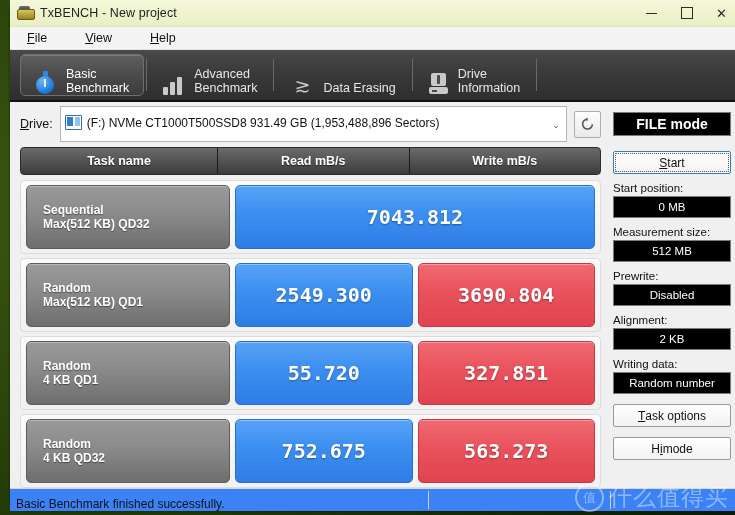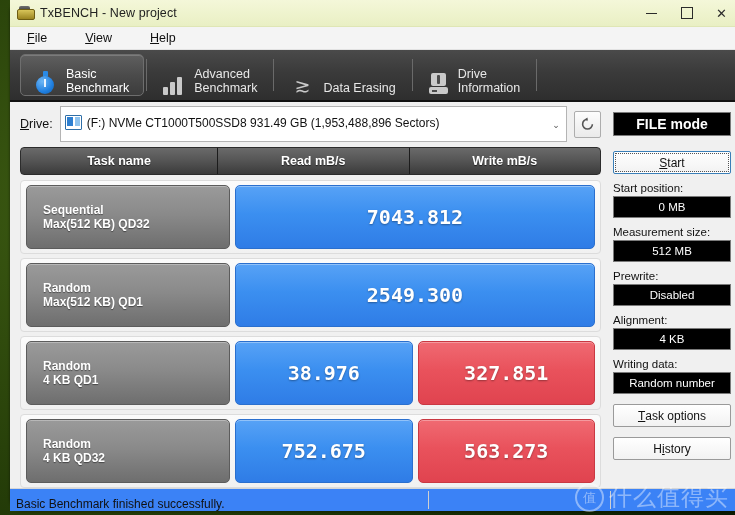--- a/index.html
+++ b/index.html
@@ -368,28 +368,29 @@
             </div>
             <div class="cell-val read">7043.812</div>
           </div>
 
           <div class="row">
             <div class="cell-name">
               <span class="l1">Random</span>
               <span class="l2">Max(512 KB) QD1</span>
             </div>
             <div class="cell-val read">2549.300</div>
+            <div class="cell-val write">3690.804</div>
           </div>
 
           <div class="row">
             <div class="cell-name">
               <span class="l1">Random</span>
               <span class="l2">4 KB QD1</span>
             </div>
-            <div class="cell-val read">38.976</div>
+            <div class="cell-val read">55.720</div>
             <div class="cell-val write">327.851</div>
           </div>
 
           <div class="row">
             <div class="cell-name">
               <span class="l1">Random</span>
               <span class="l2">4 KB QD32</span>
             </div>
             <div class="cell-val read">752.675</div>
             <div class="cell-val write">563.273</div>
@@ -410,30 +411,30 @@
       <div class="field-label">Start position:</div>
       <div class="value-box">0 MB</div>
 
       <div class="field-label">Measurement size:</div>
       <div class="value-box">512 MB</div>
 
       <div class="field-label">Prewrite:</div>
       <div class="value-box">Disabled</div>
 
       <div class="field-label">Alignment:</div>
-      <div class="value-box">4 KB</div>
+      <div class="value-box">2 KB</div>
 
       <div class="field-label">Writing data:</div>
       <div class="value-box">Random number</div>
 
       <div class="btn btn-sp">
           <u>T</u>
           <span>ask options</span>
         </div>
-      <div class="btn btn-sp">H<u>i</u><span>story</span></div>
+      <div class="btn btn-sp">H<u>i</u><span>mode</span></div>
       <div class="spacer"></div>
     </div>
   </div>
 
   <div class="statusbar">
     <span class="status-text">Basic Benchmark finished successfully.</span>
     <span class="status-sep"></span>
     <span class="status-sep2"></span>
   </div>
 

